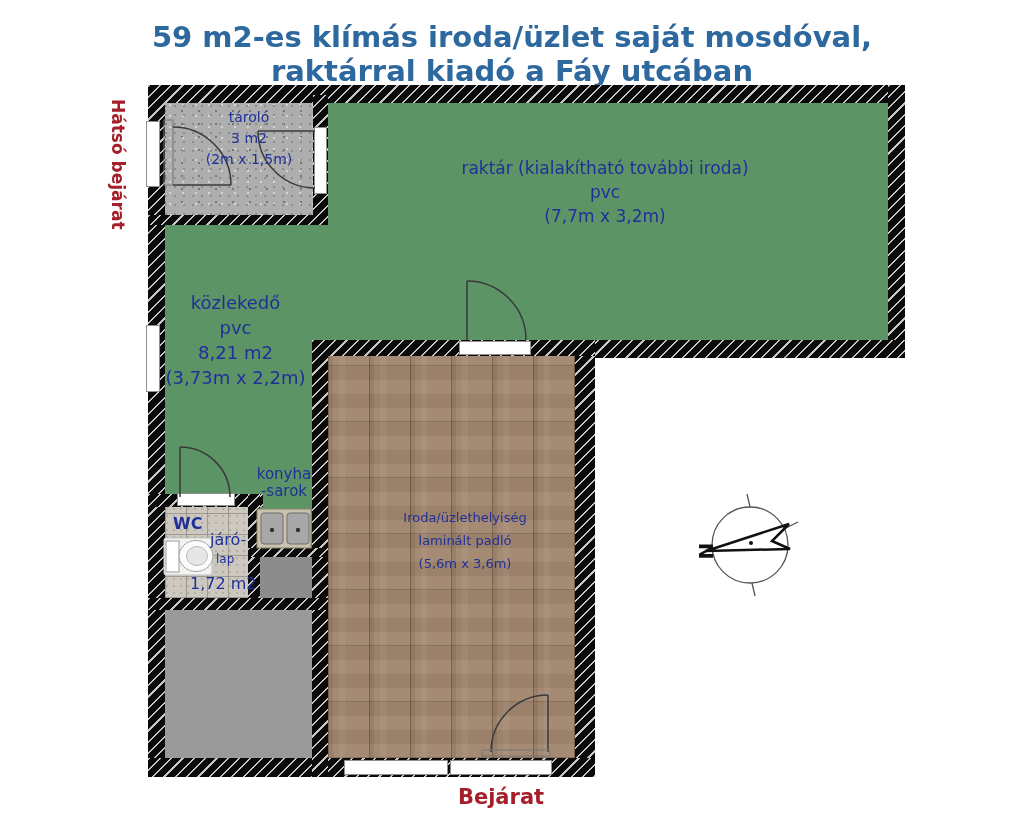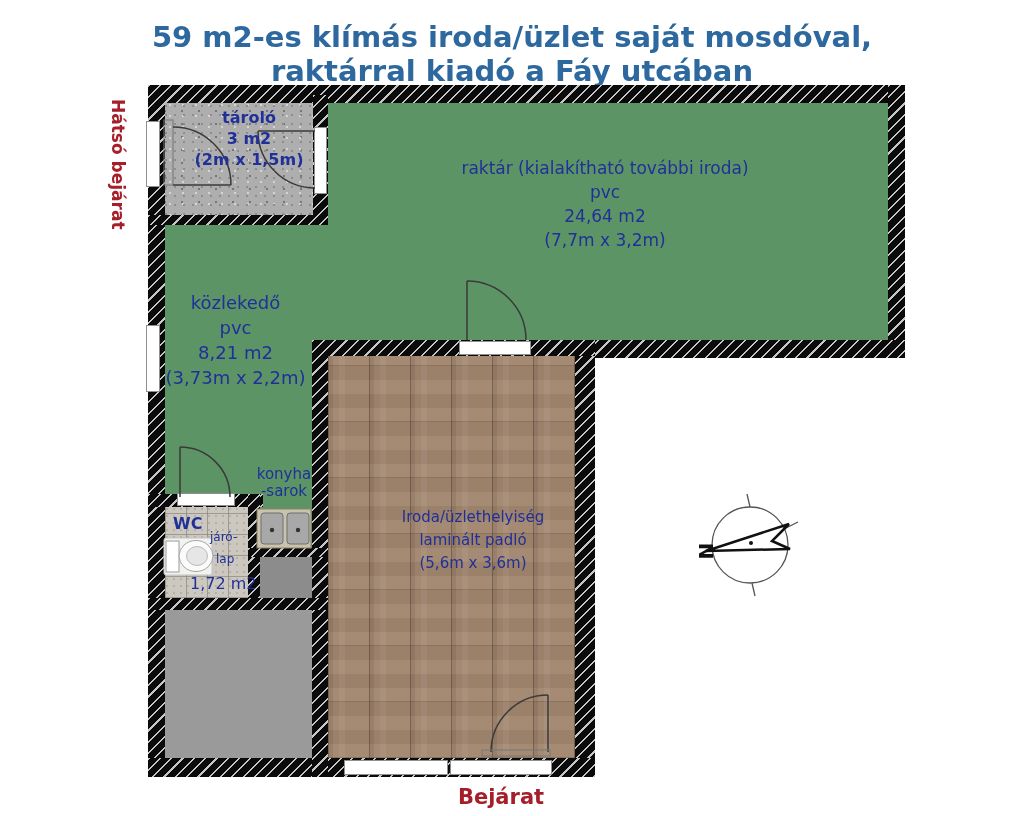--- a/index.html
+++ b/index.html
@@ -134,51 +134,50 @@
       <circle cx="750" cy="545" r="38" fill="none" stroke="#555" stroke-width="1.3"></circle>
       <path d="M750,507 L747,494" stroke="#555" stroke-width="1.3" fill="none"></path>
       <path d="M752,583 L755,596" stroke="#555" stroke-width="1.3" fill="none"></path>
       <path d="M786,528 L798,522" stroke="#555" stroke-width="1.3" fill="none"></path>
       <path d="M706,551 L789,524 L772,541 L790,549 Z" fill="none" stroke="#111" stroke-width="2.5" stroke-linejoin="miter"></path>
       <circle cx="751" cy="543" r="2" fill="#111"></circle>
       <text x="704" y="551" transform="rotate(90 704 551)" text-anchor="middle" dominant-baseline="middle" font-family="DejaVu Sans, sans-serif" font-size="20" font-weight="bold" fill="#111">N</text>
     </g>
   </svg>
 
-  <div class="room-label" style="left:163px;top:107px;width:172px;font-size:16px;line-height:21px;font-weight:bold;">
+  <div class="room-label" style="left:163px;top:107px;width:172px;font-size:14px;line-height:21px;">
     <div>tároló</div>
     <div>3 m2</div>
     <div>(2m x 1,5m)</div>
   </div>
 
   <div class="room-label" style="left:395px;top:156px;width:420px;font-size:17px;line-height:24px;">
     <div>raktár (kialakítható további iroda)</div>
     <div>pvc</div>
-    <div>24,64 m2</div>
     <div>(7,7m x 3,2m)</div>
   </div>
 
   <div class="room-label" style="left:148px;top:290px;width:175px;font-size:18px;line-height:25px;">
     <div>közlekedő</div>
     <div>pvc</div>
     <div>8,21 m2</div>
     <div>(3,73m x 2,2m)</div>
   </div>
 
   <div class="room-label" style="left:252px;top:466px;width:64px;font-size:15px;line-height:17px;">
     <div>konyha</div>
     <div>-sarok</div>
   </div>
 
   <div class="room-label" style="left:173px;top:514px;font-size:16px;font-weight:bold;">WC</div>
-  <div class="room-label" style="left:210px;top:530px;font-size:12px;">járó-</div>
+  <div class="room-label" style="left:210px;top:530px;font-size:16px;">járó-</div>
   <div class="room-label" style="left:216px;top:552px;font-size:12px;">lap</div>
   <div class="room-label" style="left:170px;top:574px;font-size:16px;margin-left:20px;">1,72 m2</div>
 
-  <div class="room-label" style="left:344px;top:506px;width:258px;font-size:15px;line-height:23px;">
+  <div class="room-label" style="left:336px;top:506px;width:258px;font-size:13px;line-height:23px;">
     <div>Iroda/üzlethelyiség</div>
     <div>laminált padló</div>
     <div>(5,6m x 3,6m)</div>
   </div>
 
   <div class="abs vertical lbl-red" style="left:108px;top:99px;font-size:17px;">Hátsó bejárat</div>
   <div class="abs lbl-red" style="left:440px;top:785px;width:122px;text-align:center;font-size:21px;font-weight:bold;">Bejárat</div>
 
 </div>
 

